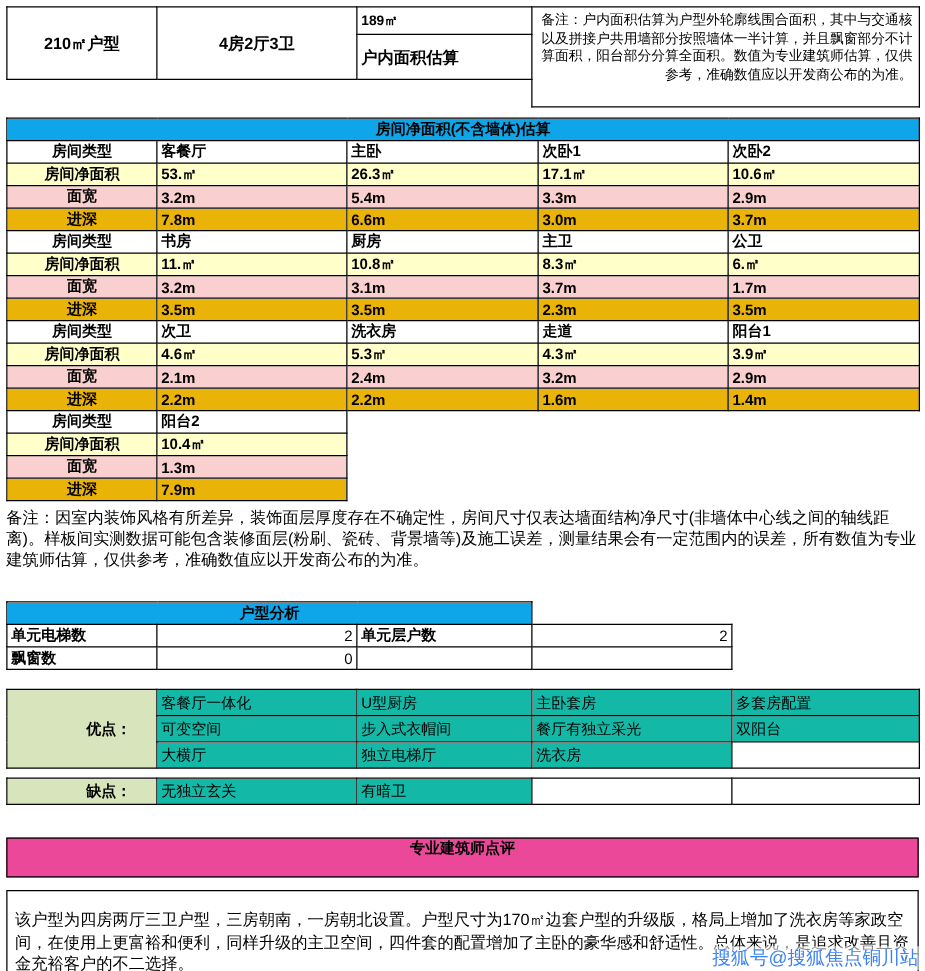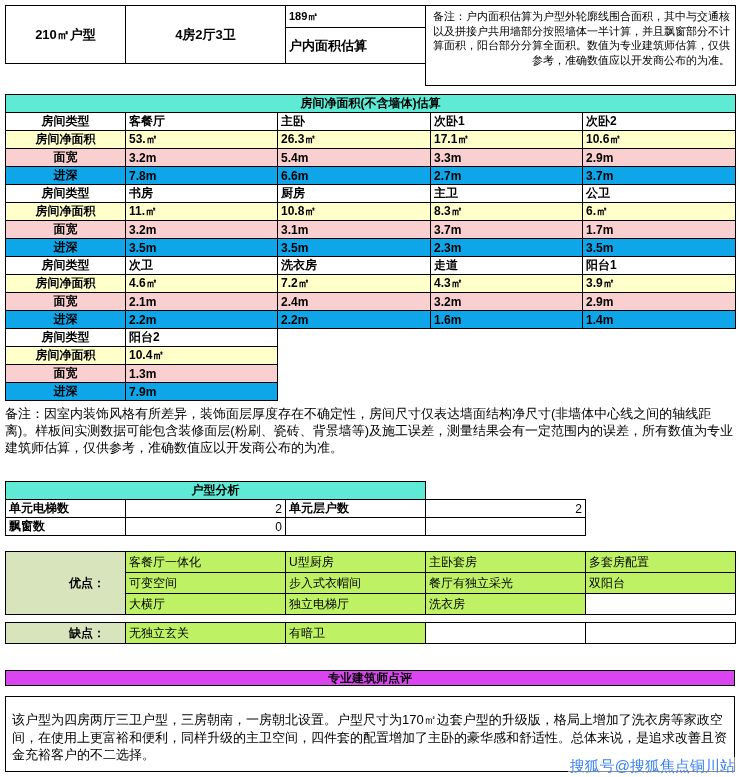--- a/index.html
+++ b/index.html
@@ -23,48 +23,48 @@
     font-size:11px; line-height:14.5px; white-space:normal;
     vertical-align:top; padding:3px 5px;text-align:right;
   }
   .top tr.r1 td { height:22px; }
   .top tr.r2 td { height:36px; }
   .top tr.r3 td { height:22px; }
   td.nb, .top td.nb { border:none; background:#fff; }
   
   .main { margin-top:8px; }
   .main td { font-weight:bold; }
-  .hdrbar { background:#5eead4; font-weight:bold; text-align:center; height:16px; }
+  .hdrbar { background:#0ea5e9; font-weight:bold; text-align:center; height:16px; }
   td.lbl { text-align:center; font-weight:bold; }
   .r-type  td { background:#ffffff; }
   .r-area  td { background:#ffffca; }
   .r-width td { background:#f9d0cf; }
-  .r-depth td { background:#0ea5e9; }
+  .r-depth td { background:#eab308; }
   .main td.nb { background:#fff; border:none; }
   
   .midnote {
     margin:4px 5px 0 5px; width:730px; min-height:62px;
     font-size:13px; line-height:17px; white-space:normal;
   }
   
   .analysis { margin-top:14px; }
   .analysis td { height:16px; }
   .analysis td.alabel { font-weight:bold; text-align:left; }
   .analysis td.avalue { text-align:right; }
   
   .pros { margin-top:15px; }
   .cons { margin-top:7px; }
   .pros td, .cons td { height:21px; }
   td.plabel { background:#d7e4bc; font-weight:bold; text-align:center;padding-left:46px; }
-  td.item { background:#bef264; }
+  td.item { background:#14b8a6; }
   td.blank { background:#ffffff; }
   
   .review-hdr {
-    margin:26px 0 0 5px; width:730px; height:16px; line-height:15px;
-    background:#d946ef; border:1px solid #000;
+    margin:26px 0 0 5px; width:730px; height:32px; line-height:15px;
+    background:#ec4899; border:1px solid #000;
     font-size:12px; font-weight:bold; text-align:center;
   }
   .review-box {
     margin:10px 0 0 5px; width:730px; height:76px;
     border:1px solid #000; padding:14px 6px 0 6px;
     font-size:13px; line-height:17.5px; white-space:normal;
   }
   
   .watermark {
     position:absolute; right:3px; bottom:1px; z-index:5;
@@ -131,21 +131,21 @@
       <td class="lbl">面宽</td>
       <td>3.2m</td>
       <td>5.4m</td>
       <td>3.3m</td>
       <td>2.9m</td>
     </tr>
     <tr class="r-depth">
       <td class="lbl">进深</td>
       <td>7.8m</td>
       <td>6.6m</td>
-      <td>2.7m</td>
+      <td>3.0m</td>
       <td>3.7m</td>
     </tr>
 
     <tr class="r-type">
       <td class="lbl">房间类型</td>
       <td>书房</td>
       <td>厨房</td>
       <td>主卫</td>
       <td>公卫</td>
     </tr>
@@ -174,21 +174,21 @@
     <tr class="r-type">
       <td class="lbl">房间类型</td>
       <td>次卫</td>
       <td>洗衣房</td>
       <td>走道</td>
       <td>阳台1</td>
     </tr>
     <tr class="r-area">
       <td class="lbl">房间净面积</td>
       <td>4.6㎡</td>
-      <td>7.2㎡</td>
+      <td>5.3㎡</td>
       <td>4.3㎡</td>
       <td>3.9㎡</td>
     </tr>
     <tr class="r-width">
       <td class="lbl">面宽</td>
       <td>2.1m</td>
       <td>2.4m</td>
       <td>3.2m</td>
       <td>2.9m</td>
     </tr>

